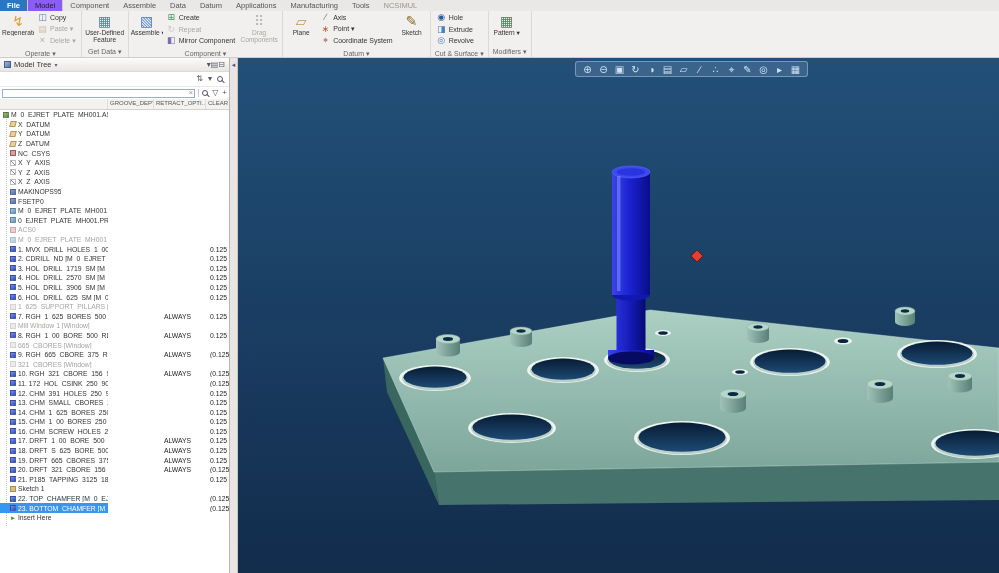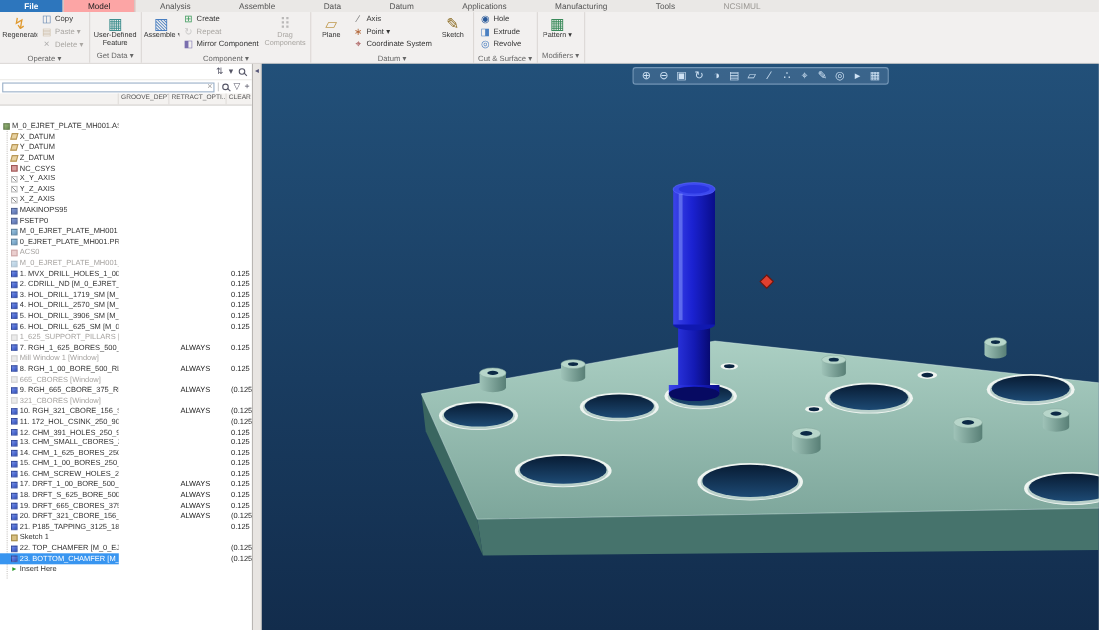--- a/index.html
+++ b/index.html
@@ -4,23 +4,23 @@
 <style>
   html,body{margin:0;padding:0}
   body{width:999px;height:573px;position:relative;overflow:hidden;
        font-family:"Liberation Sans","DejaVu Sans",sans-serif;background:#f2f0ef;color:#333;
        -webkit-font-smoothing:antialiased}
   *{box-sizing:border-box}
 
   
   .ribbon{position:absolute;top:0;left:0;right:0;height:58px;background:#f2f0ef;border-bottom:1px solid #cfccc9}
   .tabrow{height:11px;display:flex;align-items:flex-end;background:#eae8e6;font-size:7.5px;color:#555;overflow:hidden}
-  .tab{padding:1px 22px 1px;white-space:nowrap;cursor:default}
+  .tab{padding:1px 7px 1px;white-space:nowrap;cursor:default}
   .tab.file{background:#2d76bd;color:#fff;font-weight:bold}
-  .tab.active{background:#fca5a5;border:1px solid #cfccc9;border-bottom:none;color:#222}
+  .tab.active{background:#8b5cf6;border:1px solid #cfccc9;border-bottom:none;color:#222}
   .tab.dim{color:#9a9793}
   .ribbon-body{position:absolute;top:11px;left:0;right:0;bottom:0;display:flex;background:#f2f0ef}
   .rib-sec{display:flex;flex-direction:column;border-right:1px solid #dcd8d5;flex:0 0 auto}
   .rib-items{flex:1;display:flex;align-items:stretch;padding:1px 2px}
   .rib-col{display:flex;flex-direction:column}
   .rib-small{display:flex;align-items:center;gap:2px;font-size:7px;height:11.6px;padding:0 3px;white-space:nowrap;cursor:default}
   .rib-big{width:32px;display:flex;flex-direction:column;align-items:center;font-size:6.6px;text-align:center;padding-top:1px;cursor:default}
   .rib-big.big2{width:42px}
   .rib-big .lab{line-height:7.4px;white-space:nowrap;overflow:hidden;max-width:32px}
   .rib-big.big2 .lab{white-space:normal;max-width:42px}
@@ -85,21 +85,21 @@
 </style>
 </head>
 <body>
 
 <div class="app">
 
   <div class="ribbon">
     <div class="tabrow">
         <div class="tab file">File</div>
         <div class="tab active">Model</div>
-        <div class="tab">Analysis</div>
+        <div class="tab">Component</div>
         <div class="tab">Assemble</div>
         <div class="tab">Data</div>
         <div class="tab">Datum</div>
         <div class="tab">Applications</div>
         <div class="tab">Manufacturing</div>
         <div class="tab">Tools</div>
         <div class="tab dim">NCSIMUL</div>
       </div>
     <div class="ribbon-body">
         <div class="rib-sec">
@@ -213,20 +213,27 @@
               <span class="rib-ic ic-pattern big">▦</span>
               <span class="lab">Pattern ▾</span>
             </div>
           </div>
           <div class="rib-glabel">Modifiers ▾</div>
         </div>
       </div>
   </div>
 
   <div class="tree-panel">
+    <div class="tree-titlebar">
+      <span class="tt-icon"></span>
+      <span>Model Tree</span>
+      <span class="caret">▾</span>
+      <span class="flex1"></span>
+      <span class="tt-tools"><span class="tt-btn">▾</span><span class="tt-btn">▤</span><span class="tt-btn">⊟</span></span>
+    </div>
     <div class="tree-toolbar2">
         <span class="sbtn">⇅</span>
         <span class="sbtn">▾</span>
         <span class="mag"></span>
       </div>
     <div class="tree-search">
       <div class="search-input">
         <span class="search-clear">×</span>
       </div>
       <span class="vdiv"></span>

